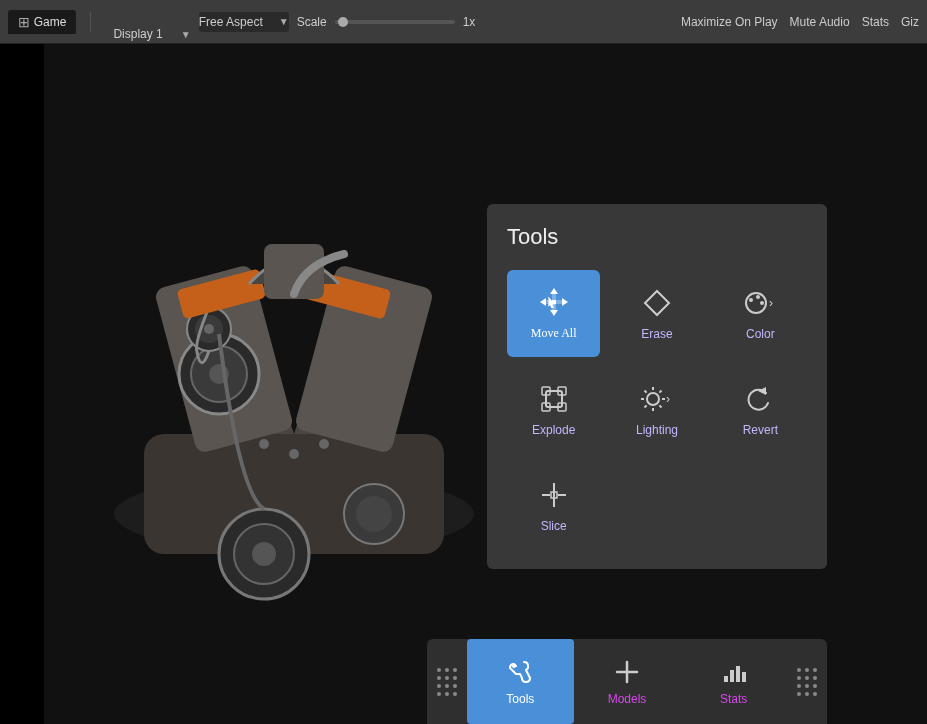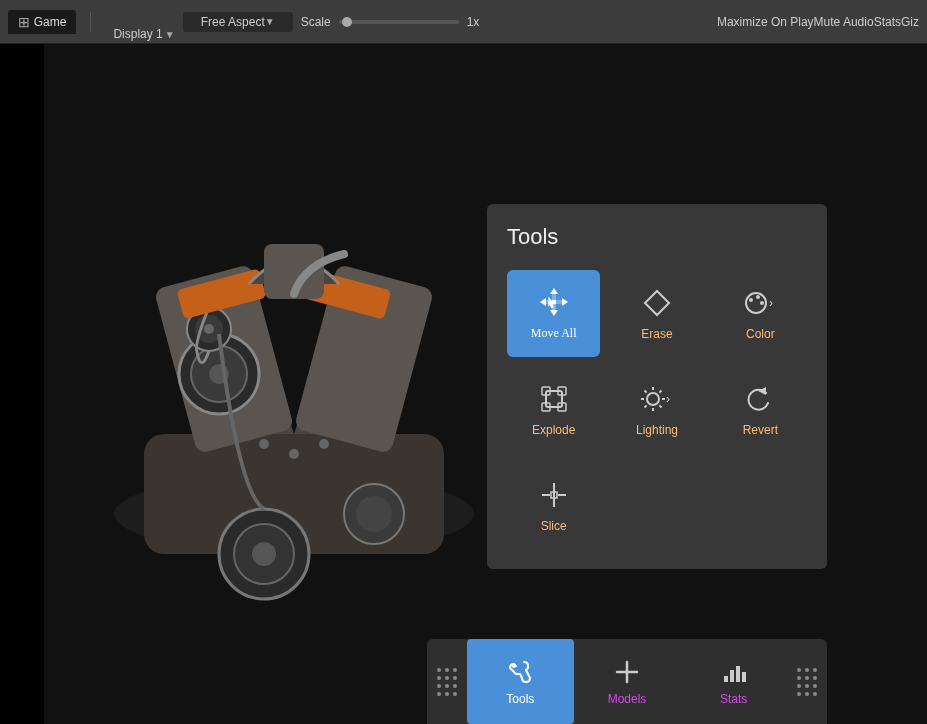--- a/index.html
+++ b/index.html
@@ -40,21 +40,21 @@
     }
 
     .tab-game .game-icon {
       color: #aaa;
       font-size: 14px;
     }
 
     .display-dropdown {
       display: flex;
       align-items: center;
-      gap: 2px;
+      gap: 18px;
       color: #ccc;
       font-size: 12px;
       margin-left: 8px;
       margin-top: 25px;
     }
 
     .dropdown-arrow {
       font-size: 10px;
       color: #aaa;
     }
@@ -62,25 +62,25 @@
     .separator {
       width: 1px;
       height: 20px;
       background: #555;
       margin: 0 6px;
     }
 
     .aspect-dropdown {
       display: flex;
       align-items: center;
-      gap: 0;
+      gap: 16px;
       color: #ccc;
       font-size: 12px;
       background: #2a2a2a;
-      padding: 3px 18px;
+      padding: 3px 0;
       border-radius: 3px;
     }
 
     .scale-section {
       display: flex;
       align-items: center;
       gap: 8px;
       color: #ccc;
       font-size: 12px;
     }
@@ -100,20 +100,21 @@
       border-radius: 50%;
       position: absolute;
       top: -3px;
       left: 3px;
     }
 
     .right-buttons {
       margin-left: auto;
       display: flex;
       align-items: center;
+      gap: 12px;
     }
 
     .top-btn {
       color: #ccc;
       font-size: 12px;
       cursor: pointer;
     }
 
     
     .content-area {
@@ -179,21 +180,21 @@
       gap: 8px;
       background: transparent;
     }
 
     .tool-item.active {
       background: #4a90d9;
       font-family: Liberation Serif, serif;
     }
 
     .tool-item .tool-label {
-      color: #fdba74;
+      color: #c4b5fd;
       font-size: 12px;
       text-align: center;
     }
 
     .tool-item.active .tool-label {
       color: #fff;
     }
 
     
     .tool-empty {

